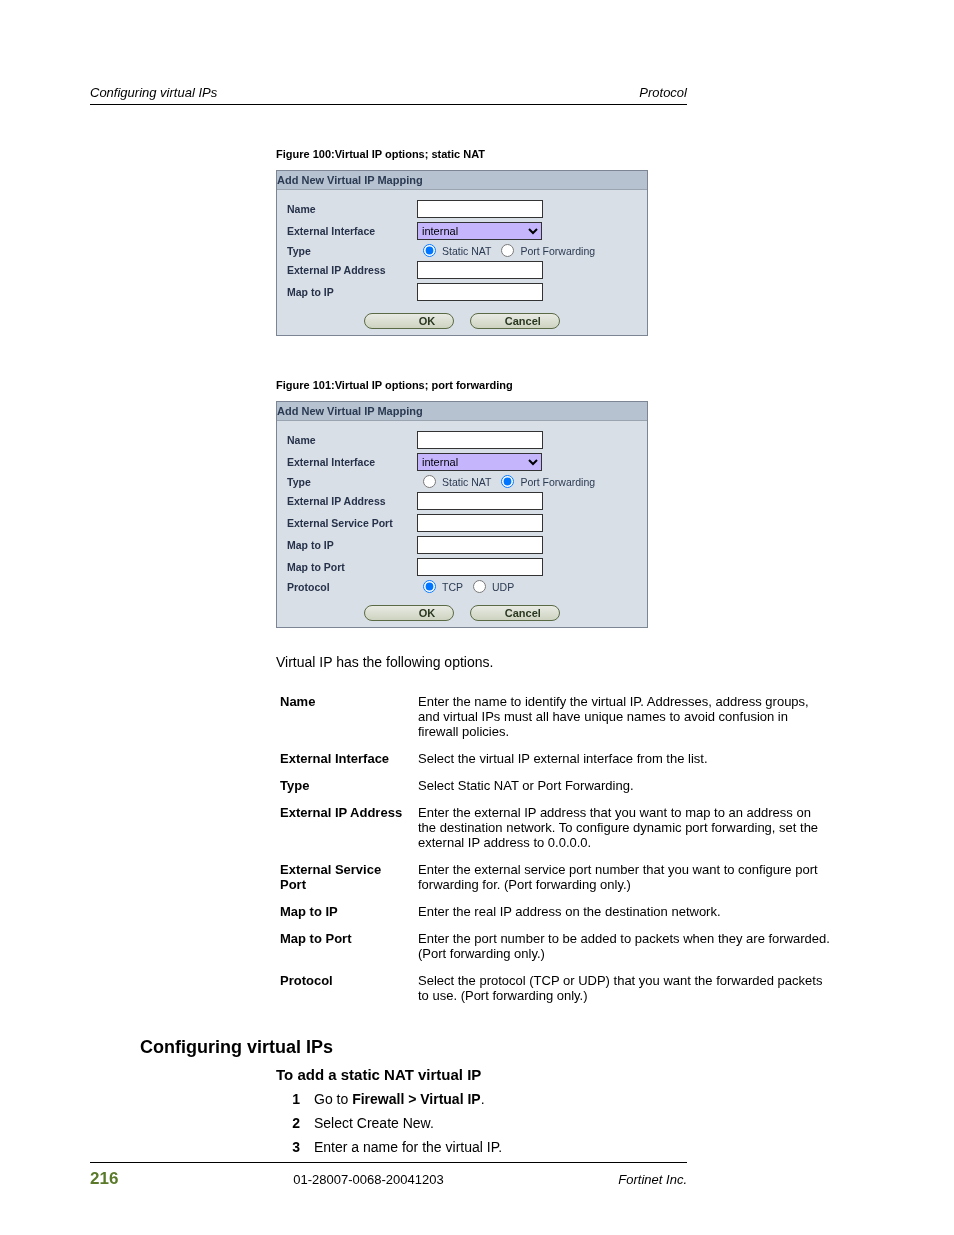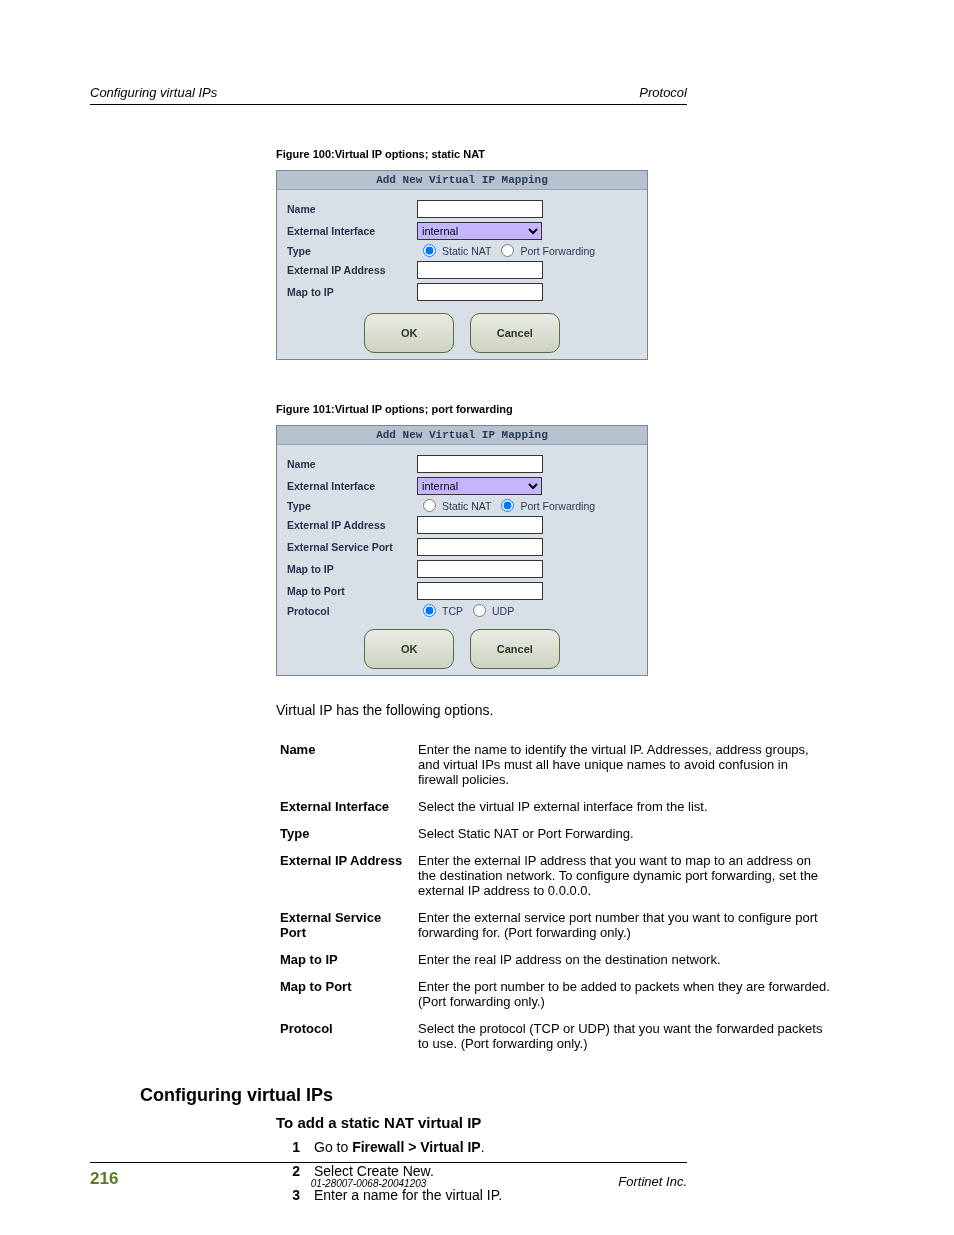--- a/index.html
+++ b/index.html
@@ -34,27 +34,26 @@
   }
   .dialog {
     margin-left: 186px;
     width: 370px;
     border: 1px solid #7c8594;
     background: #d9dfe7;
     font-family: Tahoma, Arial, sans-serif;
   }
   .dialog .titlebar {
     background: #b6c2cf;
-    text-align: center;
+    text-align: left;
     font-size: 11px;
     font-weight: bold;
     color: #2a3a52;
     padding: 3px 0;
     border-bottom: 1px solid #9aa4b0;
-    font-family: Liberation Mono, monospace;
   }
   .dialog .body {
     padding: 6px 10px 4px 10px;
   }
   .dialog .row {
     display: flex;
     align-items: center;
     margin: 4px 0;
   }
   .dialog .lbl {
@@ -88,30 +87,30 @@
   .dialog .radiorow input {
     margin: 0 2px 0 6px;
   }
   .dialog .btnbar {
     text-align: center;
     padding: 4px 0 6px 0;
   }
   .pillbtn {
     display: inline-block;
     min-width: 90px;
-    padding: 13px 18px;
+    padding: 1px 18px;
     border: 1px solid #5a6a44;
     border-radius: 10px;
     background: linear-gradient(#e9ebe4, #cdd3c0);
     font-size: 11px;
     color: #2a3820;
     font-weight: bold;
     margin: 0 6px;
     box-sizing: border-box;
-    text-align: center;
+    text-align: right;
   }
   .bodytext {
     margin-left: 186px;
     margin-top: 26px;
     font-size: 14px;
   }
   .opts-table {
     margin-left: 186px;
     margin-top: 18px;
     width: 560px;
@@ -154,33 +153,32 @@
     margin-right: 14px;
   }
   .footer {
     position: absolute;
     left: 90px;
     right: 90px;
     bottom: 46px;
     border-top: 1.5px solid #000;
     padding-top: 6px;
     display: flex;
-    align-items: flex-end;
+    align-items: center;
   }
   .footer .pnum {
     font-size: 17px;
     font-weight: bold;
     color: #5a7a2a;
     width: 60px;
   }
   .footer .docid {
     flex: 1;
     text-align: center;
-    font-style: italic;
-    font-size: 10px;
+    font-size: 13px;
   }
   .footer .company {
     width: 100px;
     text-align: right;
     font-style: italic;
     font-size: 13px;
   }
 </style>
 </head>
 <body>

